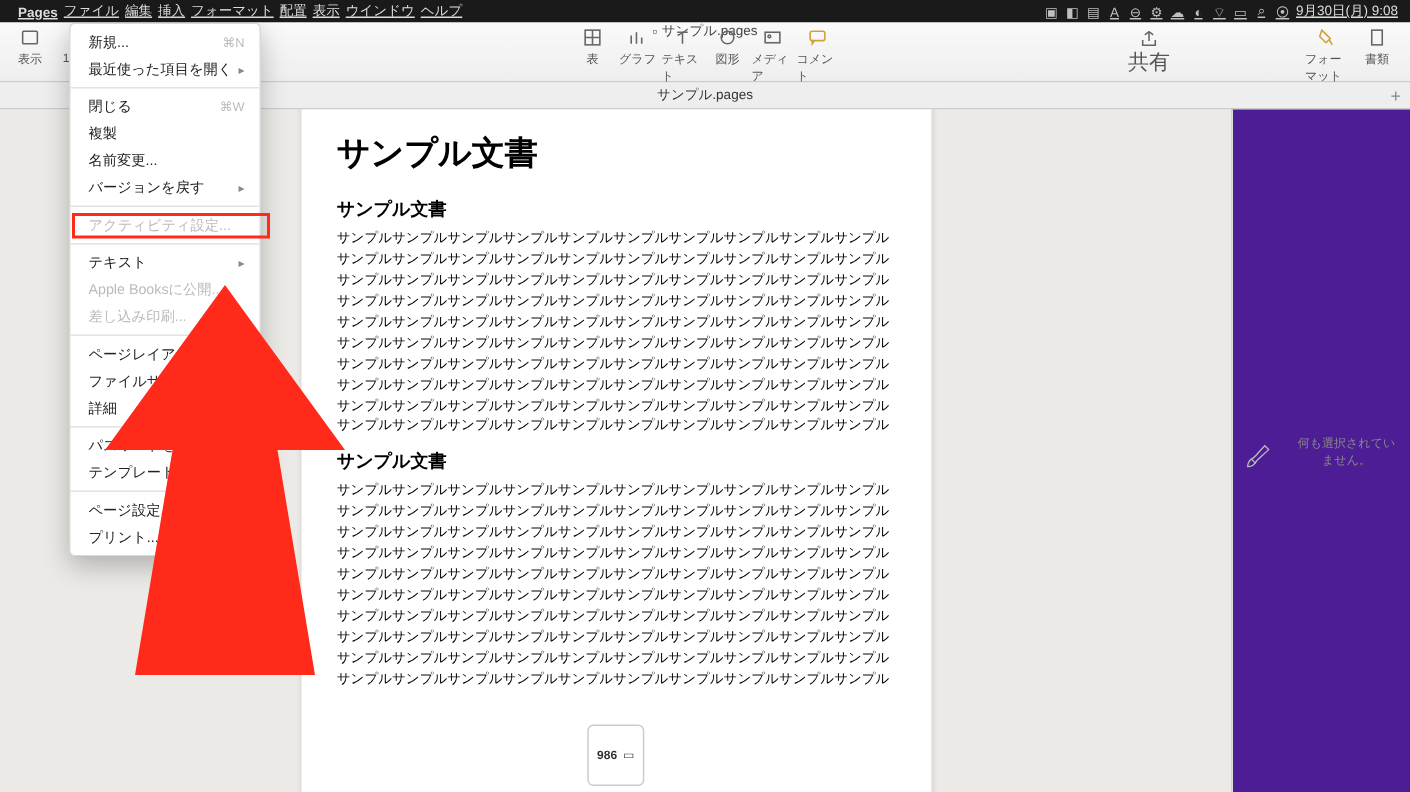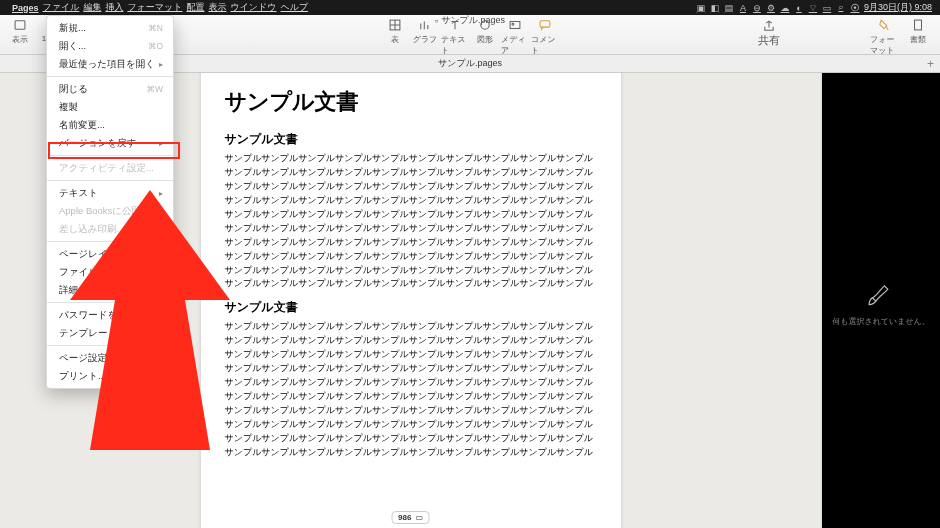--- a/index.html
+++ b/index.html
@@ -24,39 +24,39 @@
   .tabstrip { height:18px; background:#eee; border-bottom:1px solid #ccc; display:flex; align-items:center; justify-content:center; font-size:9px; color:#333; position:relative;}
   .tabstrip .plus { position:absolute; right:6px; color:#888; font-size:12px;}
 
   
   .workspace { position:absolute; top:73px; left:0; right:0; bottom:0; display:flex;}
   .canvas-area { flex:1; background:#eceae6; overflow:hidden; position:relative;}
   .page { position:absolute; left:50%; transform:translateX(-50%); top:-12px; width:420px; height:560px; background:#fff; box-shadow:0 1px 4px rgba(0,0,0,.15); padding:26px 24px;}
   .page h1 { font-size:22px; font-weight:700; margin-bottom:14px;}
   .page h2 { font-size:12px; font-weight:700; margin-bottom:4px; margin-top:8px;}
   .page p { font-size:9px; line-height:1.55; word-break:break-all;}
-  .inspector { width:119px; background:#000000; border-left:1px solid #ddd; display:flex; flex-direction:column; align-items:center; justify-content:center; color:#888; font-size:8px; text-align:center; padding:0 6px; gap:8px;}
+  .inspector { width:119px; background:#4c1d95; border-left:1px solid #ddd; display:flex; flex-direction:row; align-items:center; justify-content:center; color:#888; font-size:8px; text-align:center; padding:0 6px; gap:8px;}
   .inspector svg { width:34px;height:34px; stroke:#bbb; fill:none; stroke-width:1.4;}
 
   
   .dropdown { position:absolute; top:15px; left:46px; width:128px; background:#fff; border:1px solid rgba(0,0,0,.15); border-radius:4px; box-shadow:0 6px 18px rgba(0,0,0,.25); font-size:9.5px; color:#222; padding:3px 0; z-index:50;}
   .dropdown .mi { display:flex; justify-content:space-between; align-items:center; padding:2.5px 10px 2.5px 12px; white-space:nowrap;}
   .dropdown .mi.disabled { color:#bbb;}
   .dropdown .mi .sc { color:#bbb; font-size:8.5px;}
   .dropdown .mi .arr { color:#888; font-size:8px;}
   .dropdown .sep { height:1px; background:#e2e2e2; margin:3px 0;}
 
   
   .hl-box { position:absolute; top:142px; left:48px; width:132px; height:17px; border:2.5px solid #ff2a1a; z-index:60;}
 
   
   .big-arrow { position:absolute; top:190px; left:60px; z-index:70;}
 
   
-  .thumb-bar { position:absolute; bottom:4px; left:50%; transform:translateX(-50%); display:flex; align-items:flex-start; gap:4px; background:rgba(255,255,255,.9); border:1px solid #ccc; border-radius:4px; padding:1px 6px; font-size:8px; color:#333;}
+  .thumb-bar { position:absolute; bottom:4px; left:50%; transform:translateX(-50%); display:flex; align-items:flex-start; gap:4px; background:rgba(255,255,255,.9); border:1px solid #ccc; border-radius:4px; padding:15px 6px; font-size:8px; color:#333;}
 </style>
 </head>
 <body>
 
 <div class="menubar">
   <div class="left">
     <span class="apple"></span>
     <span class="app">Pages</span>
     <span>ファイル</span>
     <span>編集</span>
@@ -143,21 +143,21 @@
         <span>メディア</span>
       </div>
     <div class="tbtn">
         <svg viewBox="0 0 20 20">
           <rect x="3" y="4" width="14" height="9" rx="2"></rect>
           <path d="M7 13l-2 3v-3"></path>
         </svg>
         <span>コメント</span>
       </div>
   </div>
-  <div style="position:absolute; right:160px; top:4px; display:flex; flex-direction:column; align-items:center; font-size:11px; color:#555;">
+  <div style="position:absolute; right:160px; top:4px; display:flex; flex-direction:column; align-items:center; font-size:14px; color:#555;">
     <svg width="14" height="14" viewBox="0 0 20 20" style="stroke:#666;fill:none;stroke-width:1.5">
         <path d="M10 3v9M6 6l4-3 4 3M4 11v5h12v-5"></path>
       </svg>
     <span>共有</span>
   </div>
   <div class="tool-right">
     <div class="tbtn">
         <svg viewBox="0 0 20 20" style="stroke:#d4a038">
           <path d="M6 3l8 8-4 4-6-6zM13 12l3 5"></path>
         </svg>
@@ -199,24 +199,20 @@
     <div>何も選択されていません。</div>
   </div>
 </div>
 
 <div class="dropdown">
   <div class="mi">
       <span>新規...</span>
       <span class="sc">⌘N</span>
     </div>
   <div class="mi">
-      <span>開く...</span>
-      <span class="sc">⌘O</span>
-    </div>
-  <div class="mi">
       <span>最近使った項目を開く</span>
       <span class="arr">▸</span>
     </div>
   <div class="sep"></div>
   <div class="mi">
       <span>閉じる</span>
       <span class="sc">⌘W</span>
     </div>
   <div class="mi">
       <span>複製</span>

